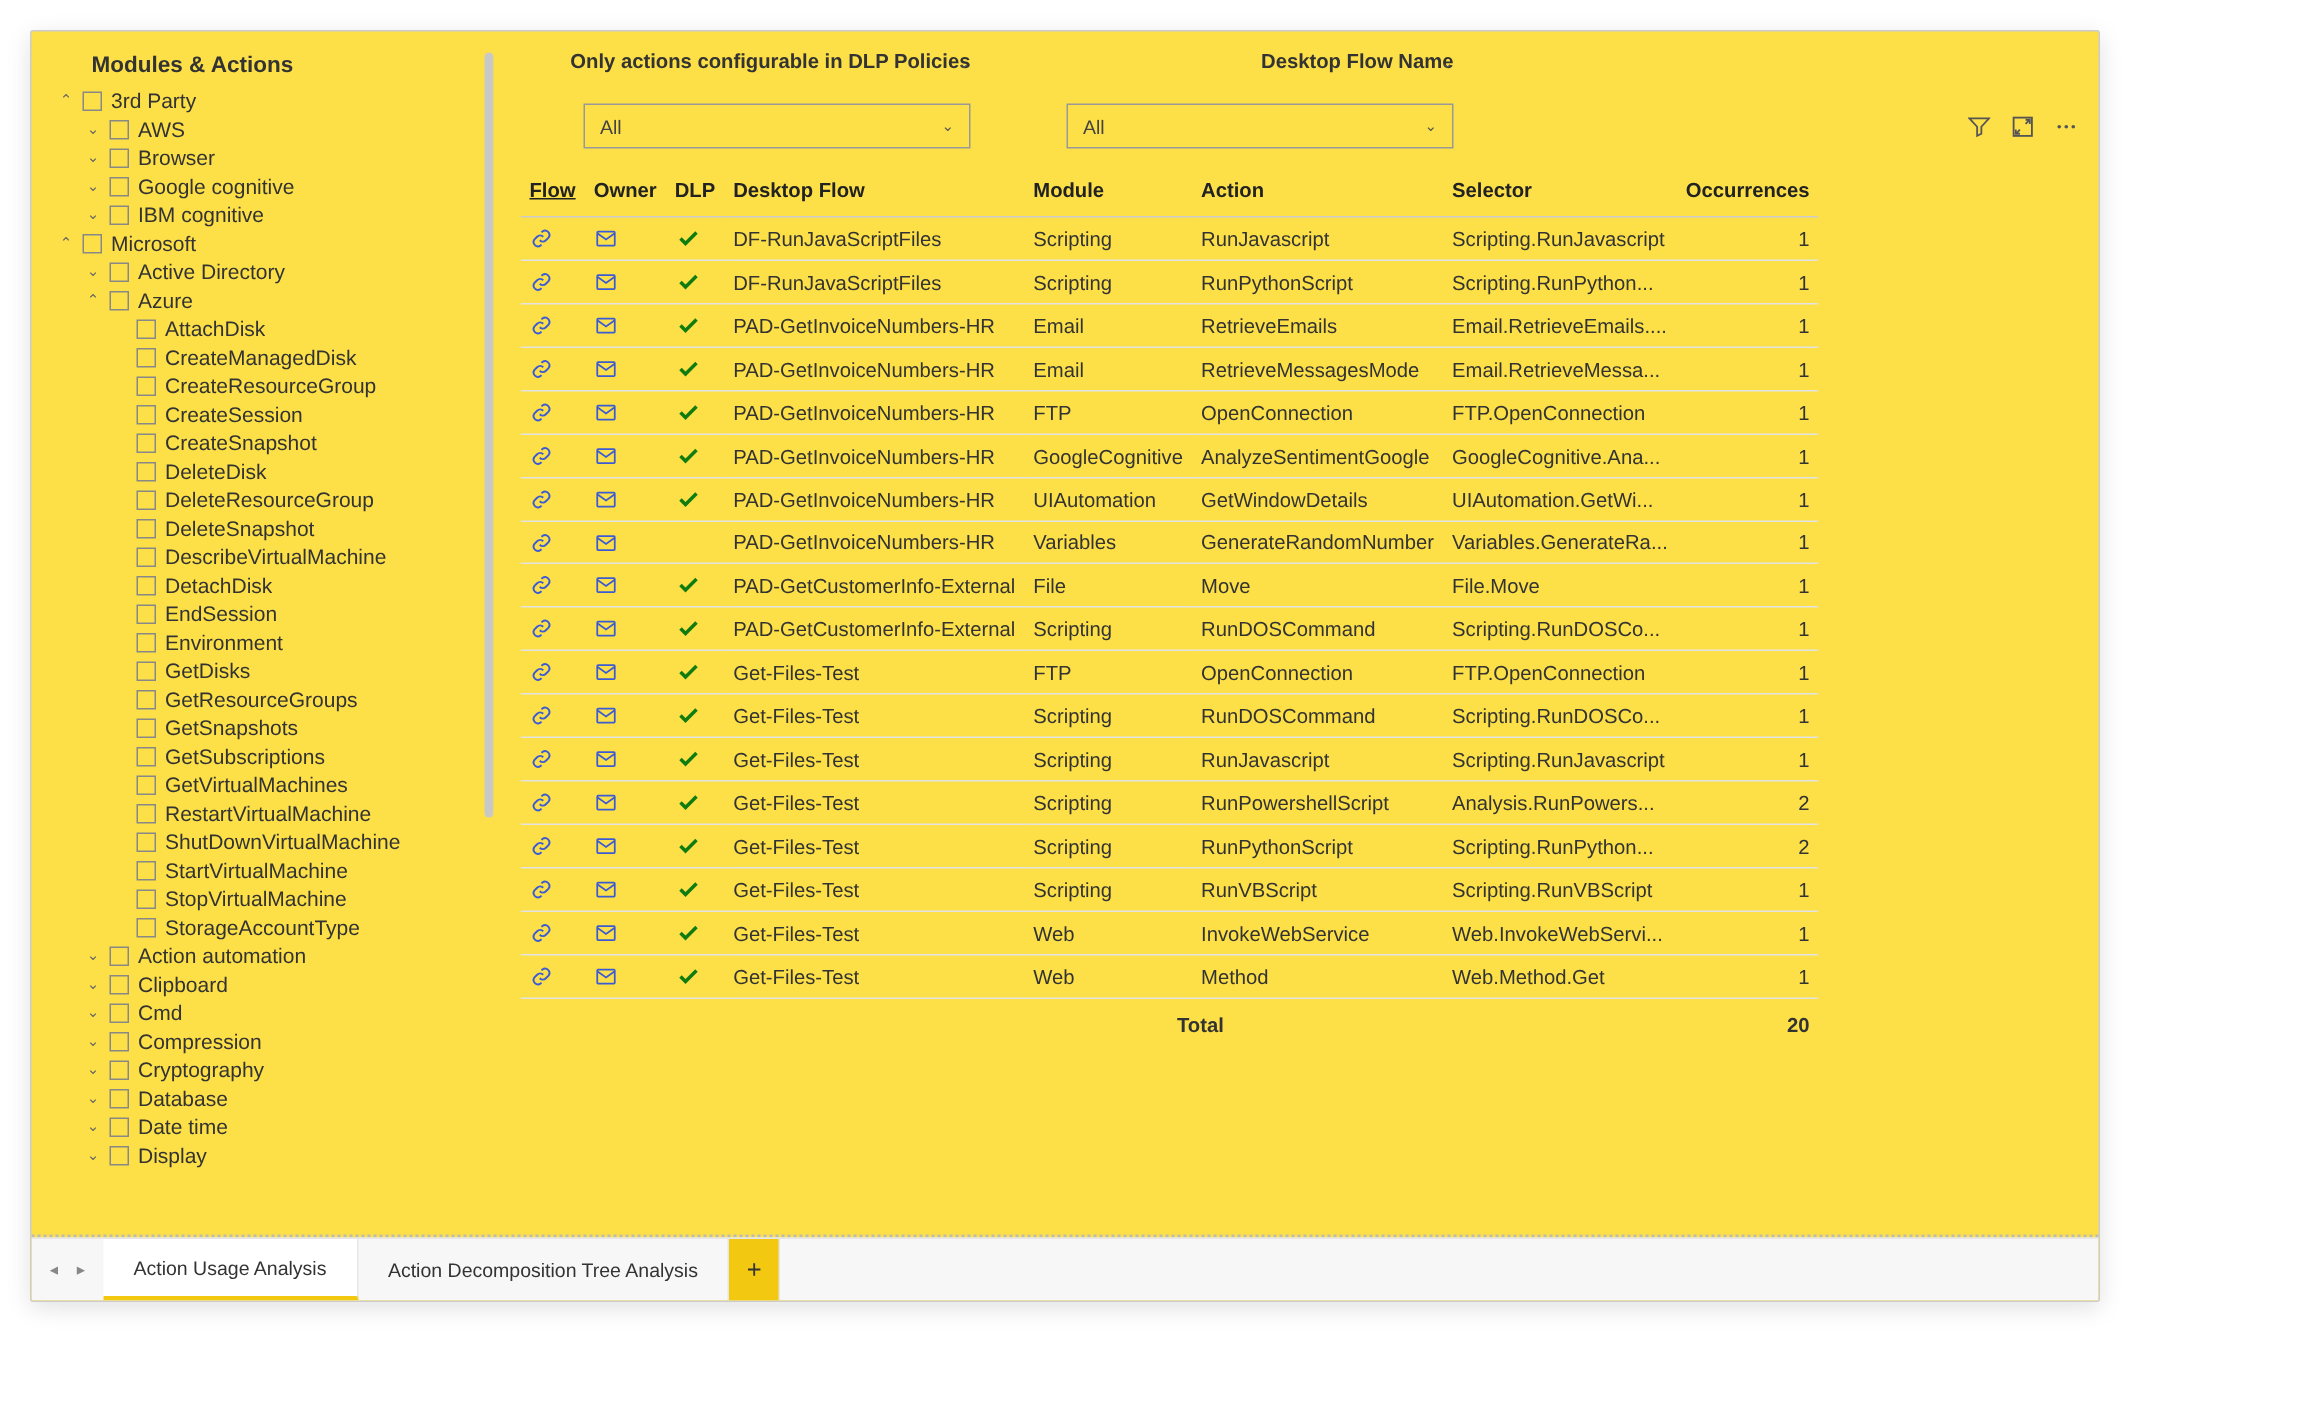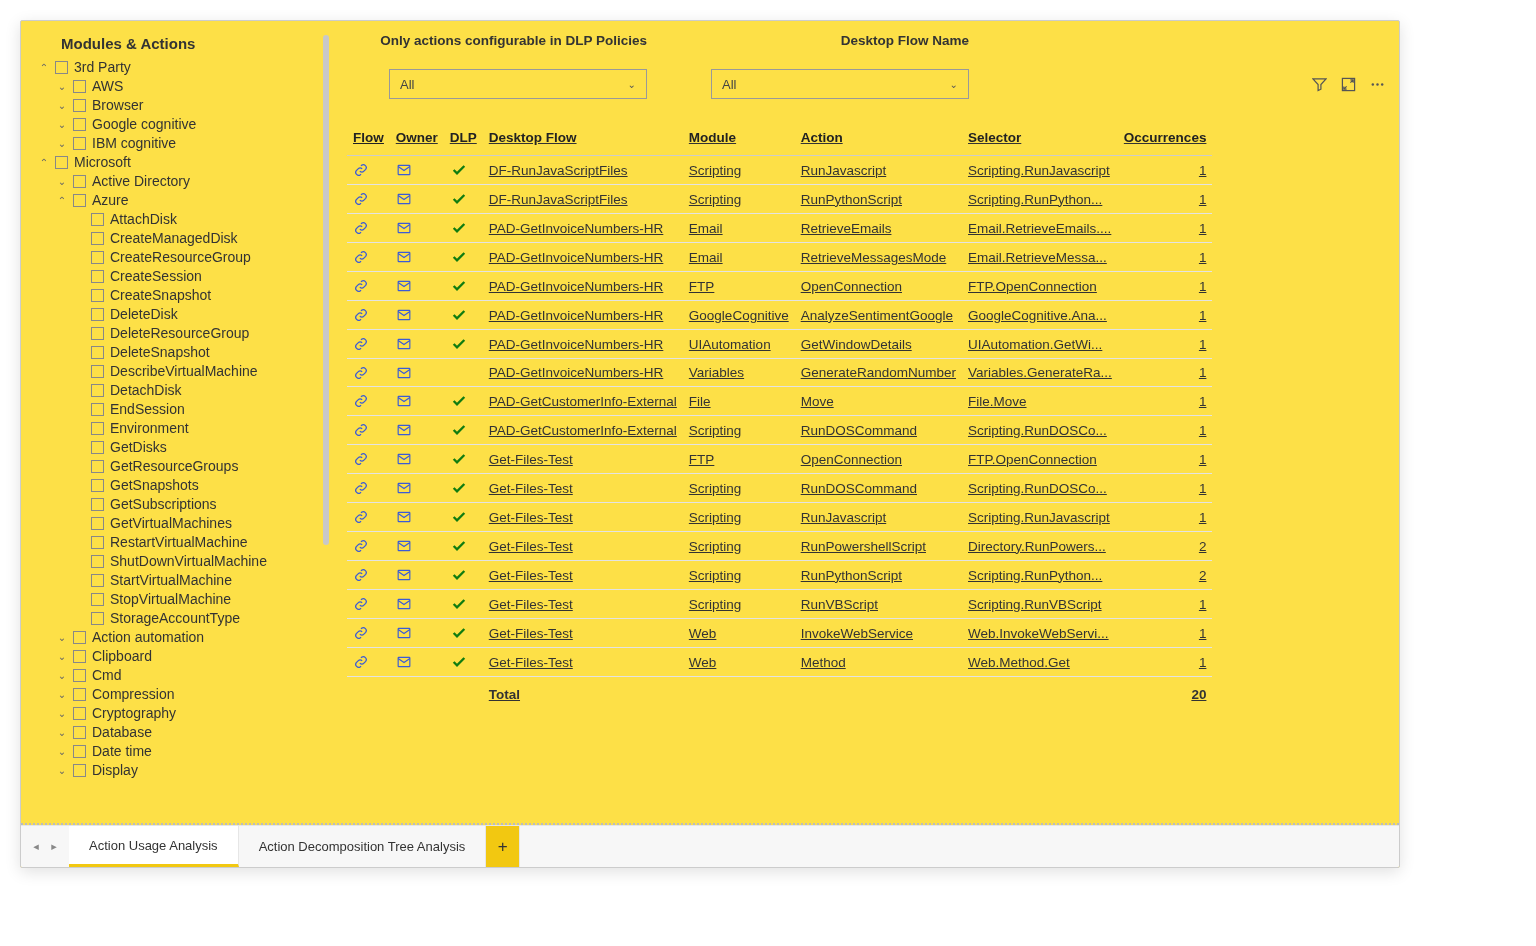--- a/index.html
+++ b/index.html
@@ -124,22 +124,21 @@
   right: 14px;
   top: 56px;
   display: flex;
   gap: 14px;
   color: #555;
 }
 .toolbar-icons span { cursor: pointer; display:inline-flex; }
 .table-wrap {
   flex: 1;
   overflow: hidden;
-  margin-top: 13px;
-  text-decoration: underline;
+  margin-top: 2px;
 }
 table.data {
   width: 820px;
   border-collapse: collapse;
   font-size: 13.5px;
 }
 table.data th {
   text-align: left;
   font-weight: 600;
   padding: 8px 6px 10px 6px;
@@ -788,21 +787,21 @@
                   </svg>
                 </td>
                 <td class="center icon-check">
                   <svg width="18" height="16" viewBox="0 0 24 24" fill="none" stroke="#107c10" stroke-width="3.5">
                     <path d="M4 12l5 5L20 6"></path>
                   </svg>
                 </td>
                 <td>Get-Files-Test</td>
                 <td>Scripting</td>
                 <td>RunPowershellScript</td>
-                <td>Directory.RunPowers...</td>
+                <td>Analysis.RunPowers...</td>
                 <td class="num">2</td>
               </tr>
               <tr>
                 <td class="center icon-link">
                   <svg width="16" height="14" viewBox="0 0 24 24" fill="none" stroke="#3b5bd6" stroke-width="2.2">
                     <path d="M10 14a5 5 0 0 0 7 0l3-3a5 5 0 0 0-7-7l-1 1"></path>
                     <path d="M14 10a5 5 0 0 0-7 0l-3 3a5 5 0 0 0 7 7l1-1"></path>
                   </svg>
                 </td>
                 <td class="center icon-mail">
@@ -891,21 +890,21 @@
                 <td>Get-Files-Test</td>
                 <td>Web</td>
                 <td>Method</td>
                 <td>Web.Method.Get</td>
                 <td class="num">1</td>
               </tr>
             </tbody>
           <tbody>
             <tr class="total">
               <td colspan="3"></td>
-              <td colspan="4" style="text-align:left;">Total</td>
+              <td colspan="4" style="text-align:center;">Total</td>
               <td class="num">20</td>
             </tr>
           </tbody>
         </table>
       </div>
     </div>
   </div>
 
   <div class="pages-divider"></div>
   <div class="tabbar">

